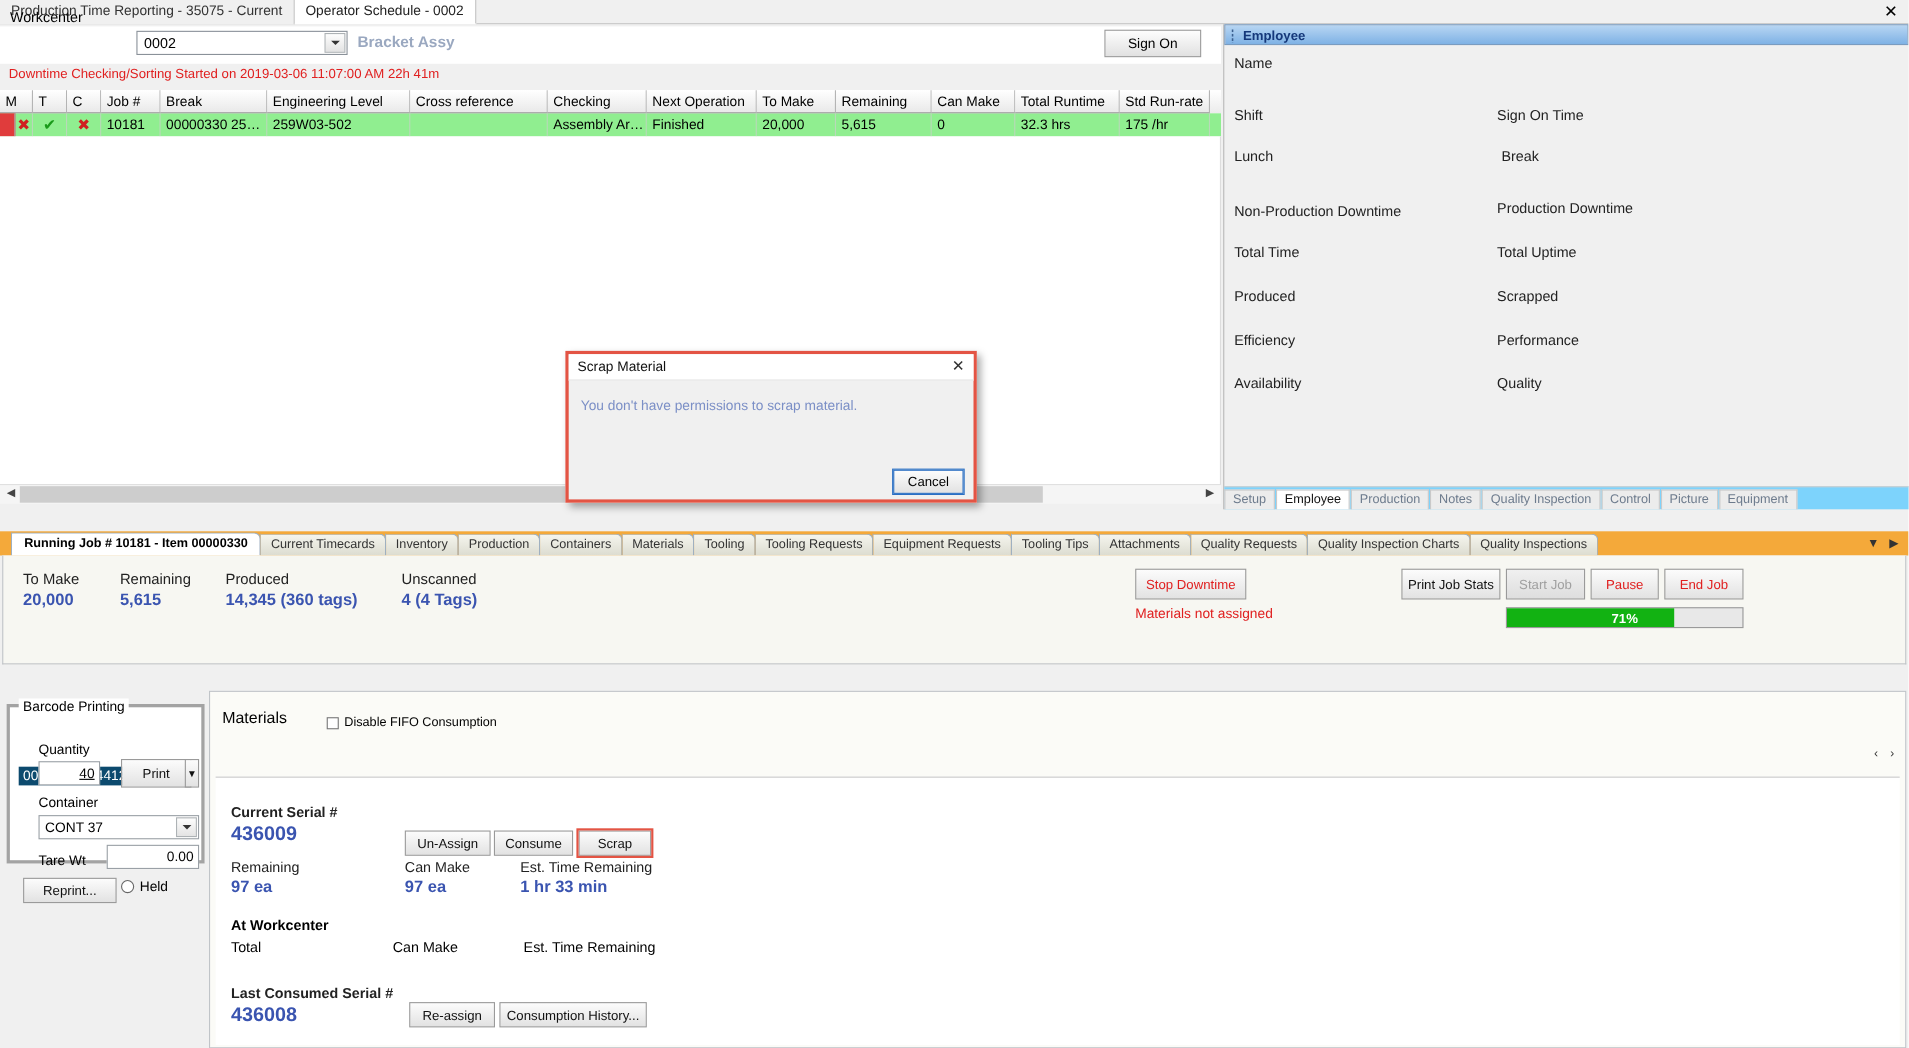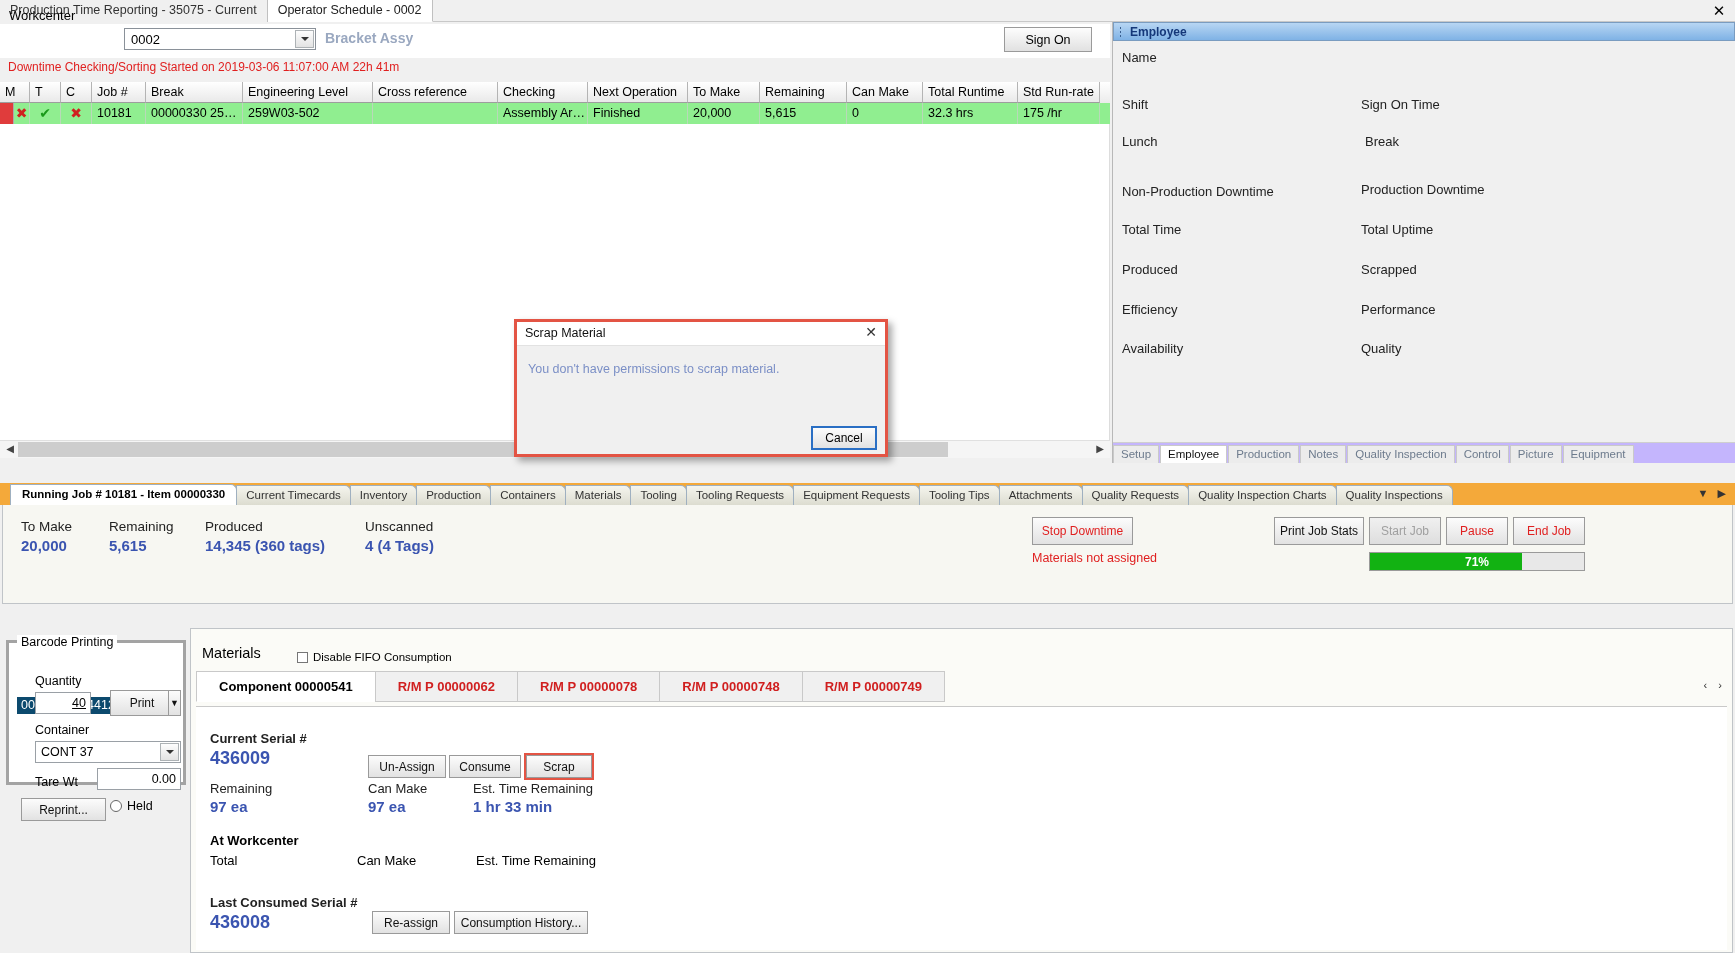--- a/index.html
+++ b/index.html
@@ -76,21 +76,21 @@
   
   .emp-panel { position:absolute; top:22px; left:1112px; width:623px; height:441px; background:#f0f0f0; border-left:1px solid #b8b8b8; }
   .emp-title {
     height:19px; background:linear-gradient(#b8d6f3,#7fb2e5); border:1px solid #7a9cc0;
     font-size:12px; font-weight:bold; color:#15387a; line-height:18px; padding-left:16px; position:relative;
   }
   .emp-title .grip { position:absolute; left:5px; top:3px; width:3px; height:13px;
     background-image: radial-gradient(#3a5f8f 45%, transparent 46%);
     background-size: 3px 4px; }
   .emp-field { position:absolute; font-size:13px; color:#222; }
-  .emp-tabs { position:absolute; bottom:0; left:0; width:623px; height:21px; background:#c4b5fd; border-top:1px solid #cfcfcf; display:flex; align-items:flex-end; }
+  .emp-tabs { position:absolute; bottom:0; left:0; width:623px; height:21px; background:#7dd3fc; border-top:1px solid #cfcfcf; display:flex; align-items:flex-end; }
   .emp-tab { font-size:11.5px; padding:2px 7px 3px 7px; border:1px solid #c9c9c9; border-bottom:none; color:#6d7b8d; background:#ececec; margin-right:1px; cursor:pointer; white-space:nowrap;}
   .emp-tab.sel { background:#fff; color:#111; font-weight:normal; }
 
   
   .jobdetail-bar {
     position:absolute; top:464px; left:0; width:1735px; height:19px;
     background:linear-gradient(#ffd87a,#f6bb3a); border-top:1px solid #d8a93a; border-bottom:1px solid #d8a93a;
   }
   .jobdetail-bar .t { position:absolute; left:16px; top:2px; font-size:12px; font-weight:bold; color:#4a3a10; }
   .jobdetail-bar .grip { position:absolute; left:5px; top:3px; width:3px; height:13px;
@@ -356,27 +356,20 @@
       <span>Held</span>
     </div>
   </div>
   <div class="btn reprint-btn">Reprint...</div>
 
   <div class="materials">
     <div class="mat-title">Materials</div>
     <div class="chk">
       <span class="chkbox"></span>
       <span>Disable FIFO Consumption</span>
-    </div>
-    <div class="mtabs">
-      <span class="mtab sel">Component 00000541</span>
-      <span class="mtab">R/M P 00000062</span>
-      <span class="mtab">R/M P 00000078</span>
-      <span class="mtab">R/M P 00000748</span>
-      <span class="mtab">R/M P 00000749</span>
     </div>
     <div class="mtab-nav">‹ ›</div>
 
     <div class="mat-body">
       <div class="mf" style="left:14px; top:24px;">
         <div class="lab b">Current Serial #</div>
         <div class="val" style="margin-top:2px;">436009</div>
       </div>
       <div class="mf" style="left:14px; top:74px;">
         <div class="lab">Remaining</div>

